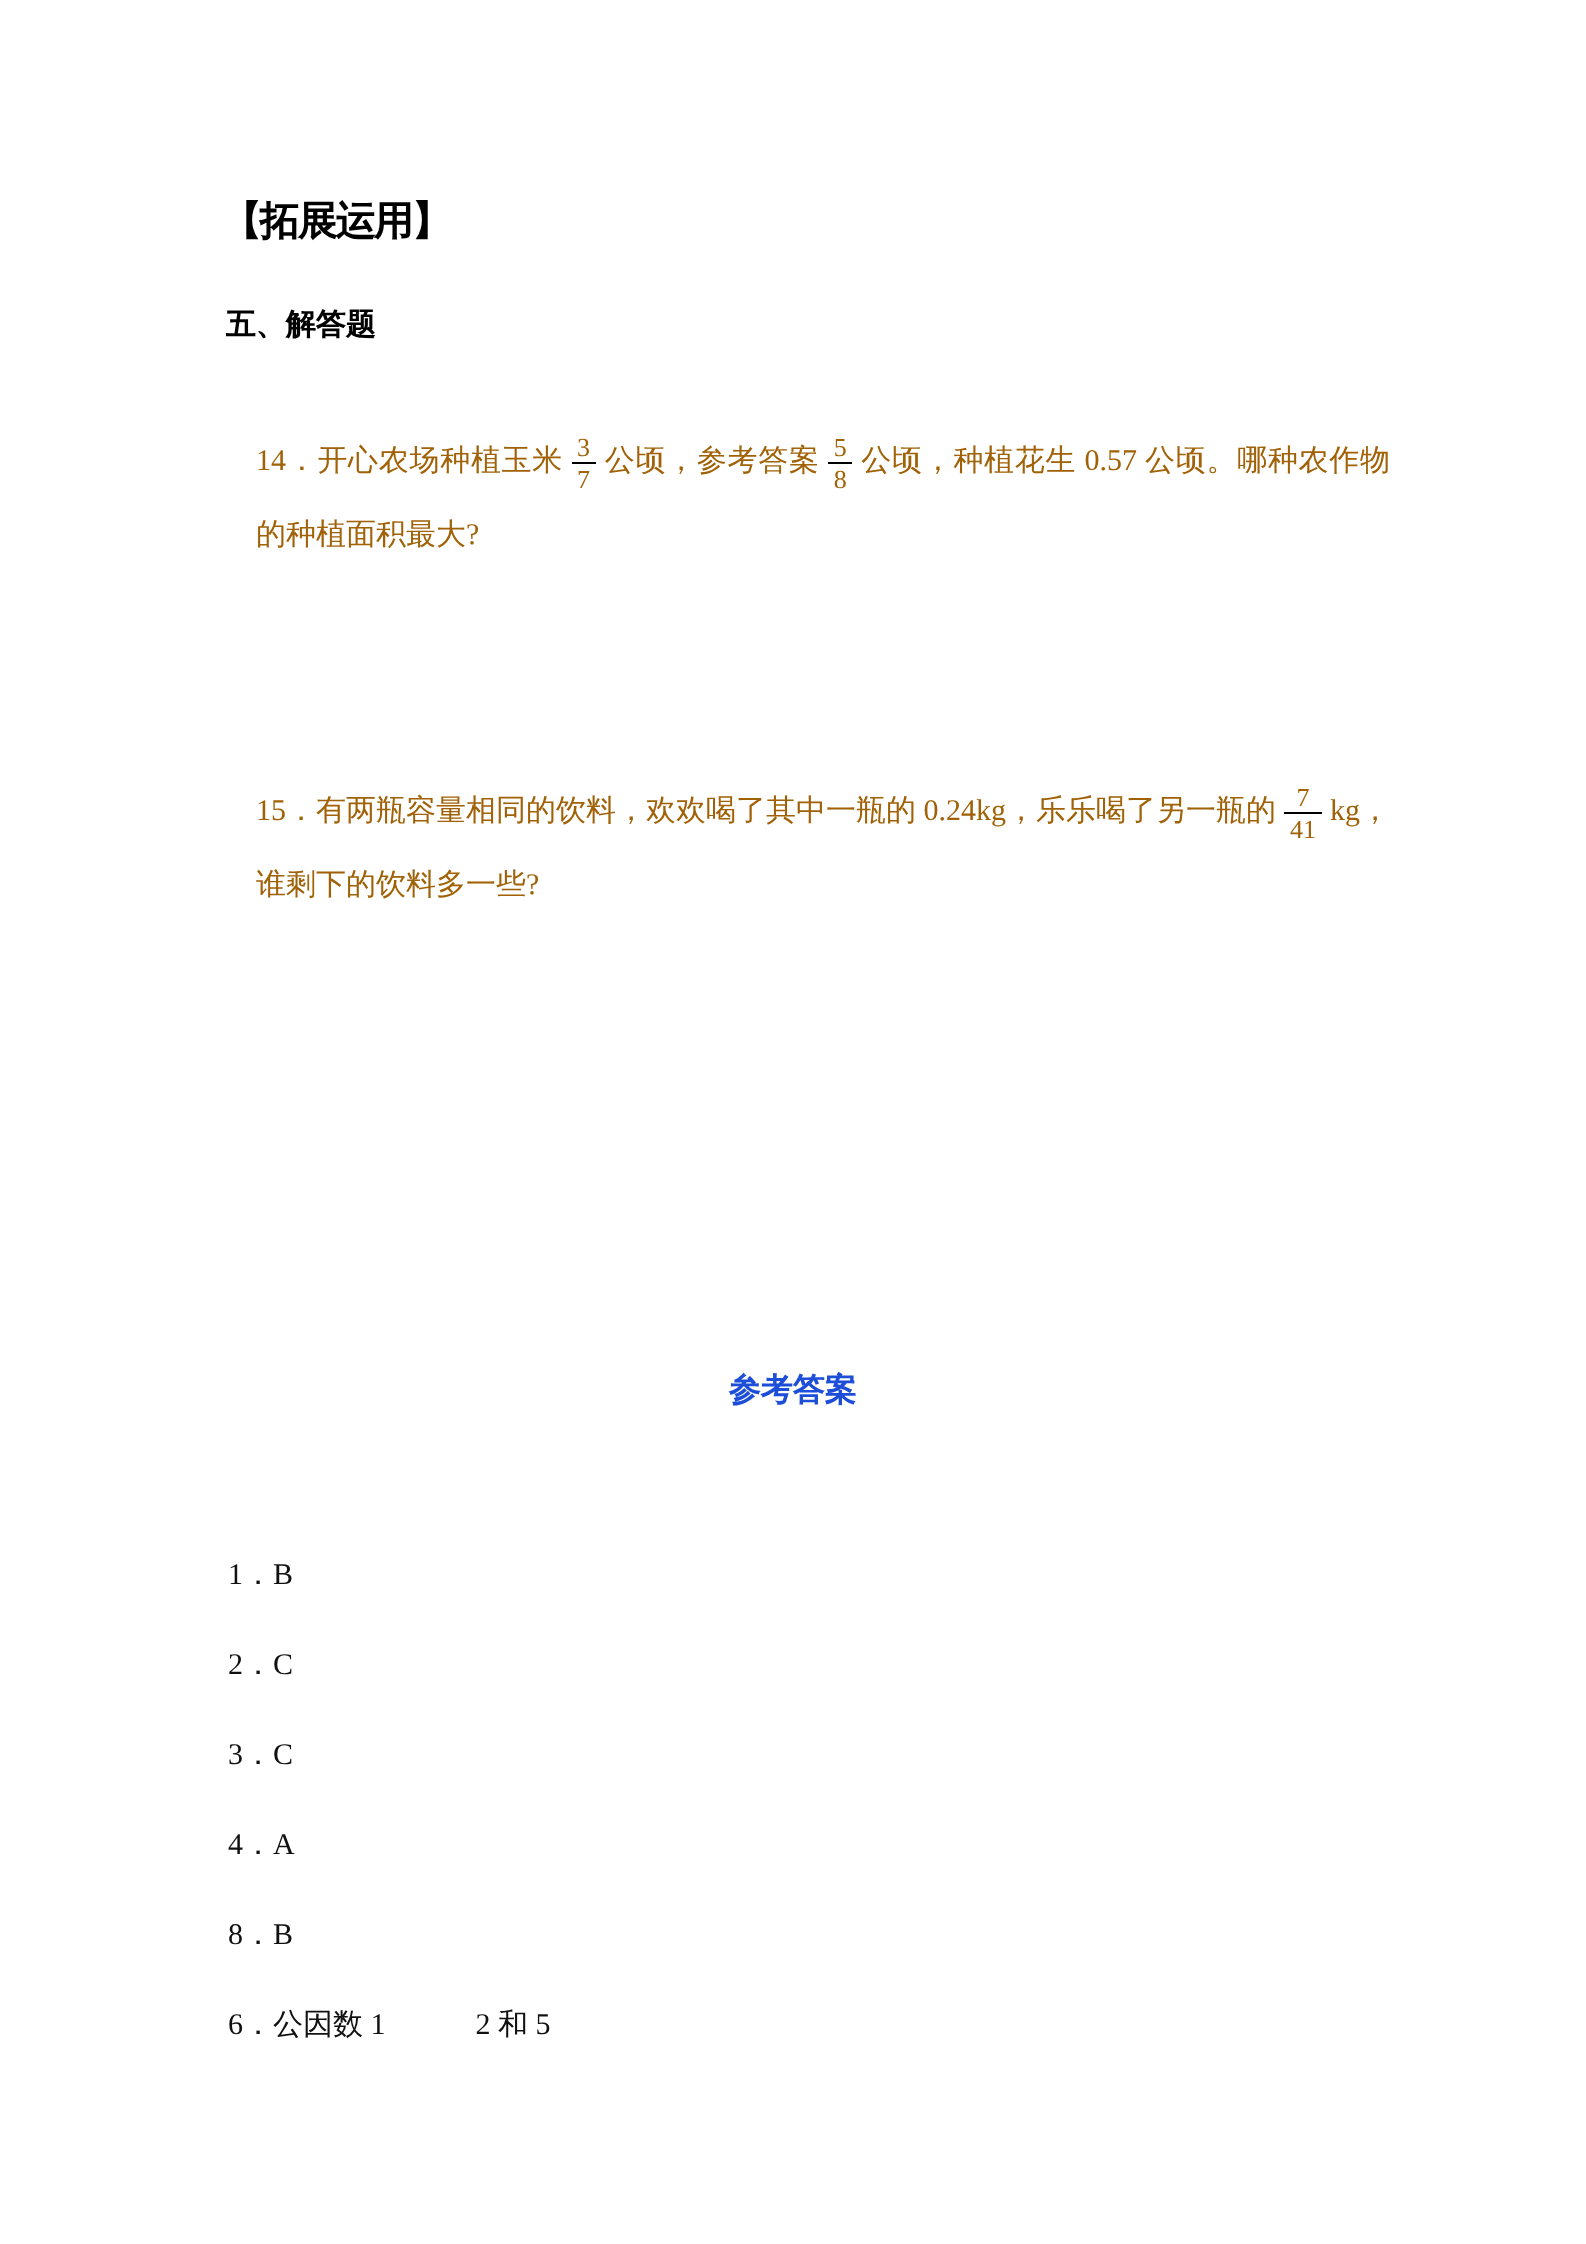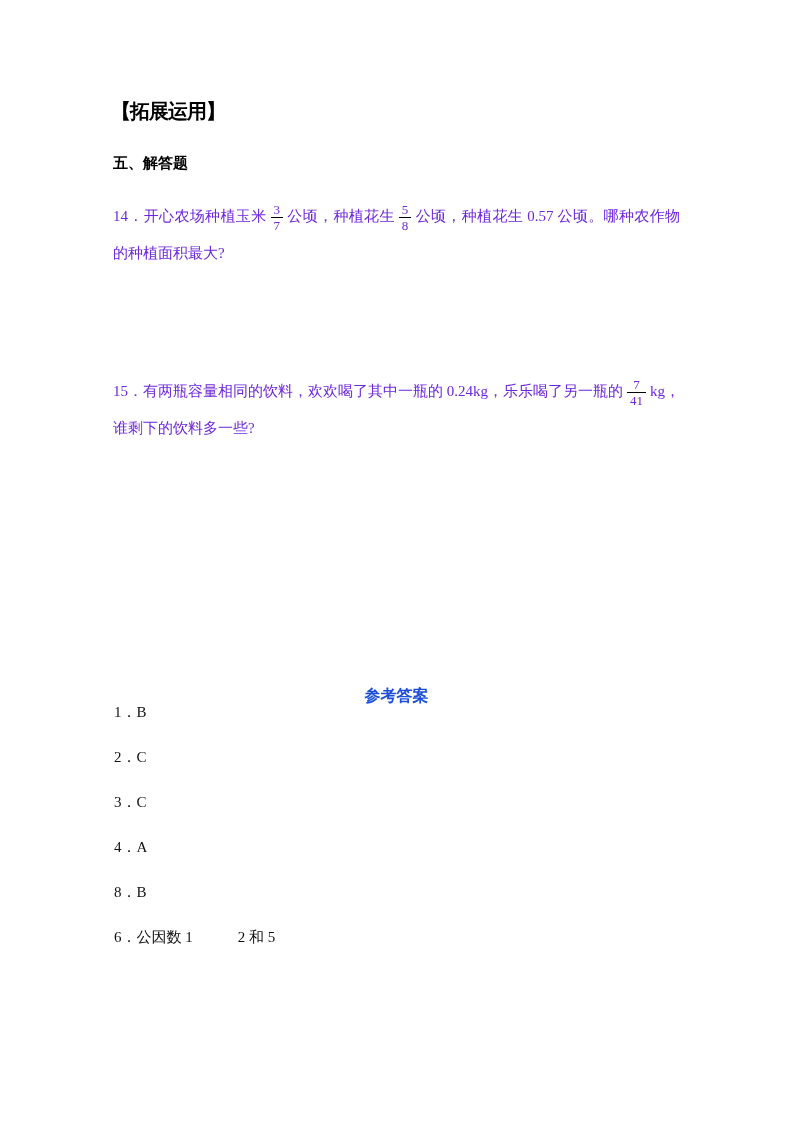--- a/index.html
+++ b/index.html
@@ -35,25 +35,25 @@
     font-family: Liberation Serif, serif;
     font-weight: bold;
     font-size: 15px;
     line-height: 18px;
     color: #000000;
   }
   .question {
     position: absolute;
     left: 113px;
     width: 567px;
-    margin: 0;
+    margin: 15px;
     font-size: 15px;
     line-height: 37px;
     text-align: justify;
-    color: #6d28d9;
+    color: #a16207;
   }
   .q14 { top: 198px; }
   .q15 { top: 373px; }
   .frac {
     display: inline-block;
     vertical-align: middle;
     text-align: center;
     font-size: 13px;
     line-height: 15px;
     margin: 0 4px;
@@ -74,40 +74,40 @@
     text-align: center;
     font-family: "Liberation Sans", "DejaVu Sans", sans-serif;
     font-weight: bold;
     font-size: 16px;
     line-height: 24px;
     color: #1d4ed8;
   }
   .answer-list {
     position: absolute;
     left: 114px;
-    top: 704px;
+    top: 780px;
   }
   .answer-item {
     font-size: 15px;
     line-height: 17px;
     margin-bottom: 28px;
     white-space: pre-wrap;
     color: #111111;
   }
 </style>
 </head>
 <body>
 
 <div class="page">
 
   <div class="heading-expand">【拓展运用】</div>
 
   <div class="section-title">五、解答题</div>
 
-  <p class="question q14"><span>14．开心农场种植玉米</span><span class="frac"><span class="num">3</span><span class="den">7</span></span><span>公顷，种植花生</span><span class="frac"><span class="num">5</span><span class="den">8</span></span><span>公顷，种植花生 0.57 公顷。哪种农作物的种植面积最大?</span></p>
+  <p class="question q14"><span>14．开心农场种植玉米</span><span class="frac"><span class="num">3</span><span class="den">7</span></span><span>公顷，参考答案</span><span class="frac"><span class="num">5</span><span class="den">8</span></span><span>公顷，种植花生 0.57 公顷。哪种农作物的种植面积最大?</span></p>
 
   <p class="question q15"><span>15．有两瓶容量相同的饮料，欢欢喝了其中一瓶的 0.24kg，乐乐喝了另一瓶的</span><span class="frac"><span class="num">7</span><span class="den">41</span></span><span>kg，谁剩下的饮料多一些?</span></p>
 
   <div class="answers-title">参考答案</div>
 
   <div class="answer-list">
     <div class="answer-item">1．B</div>
     <div class="answer-item">2．C</div>
     <div class="answer-item">3．C</div>
     <div class="answer-item">4．A</div>

